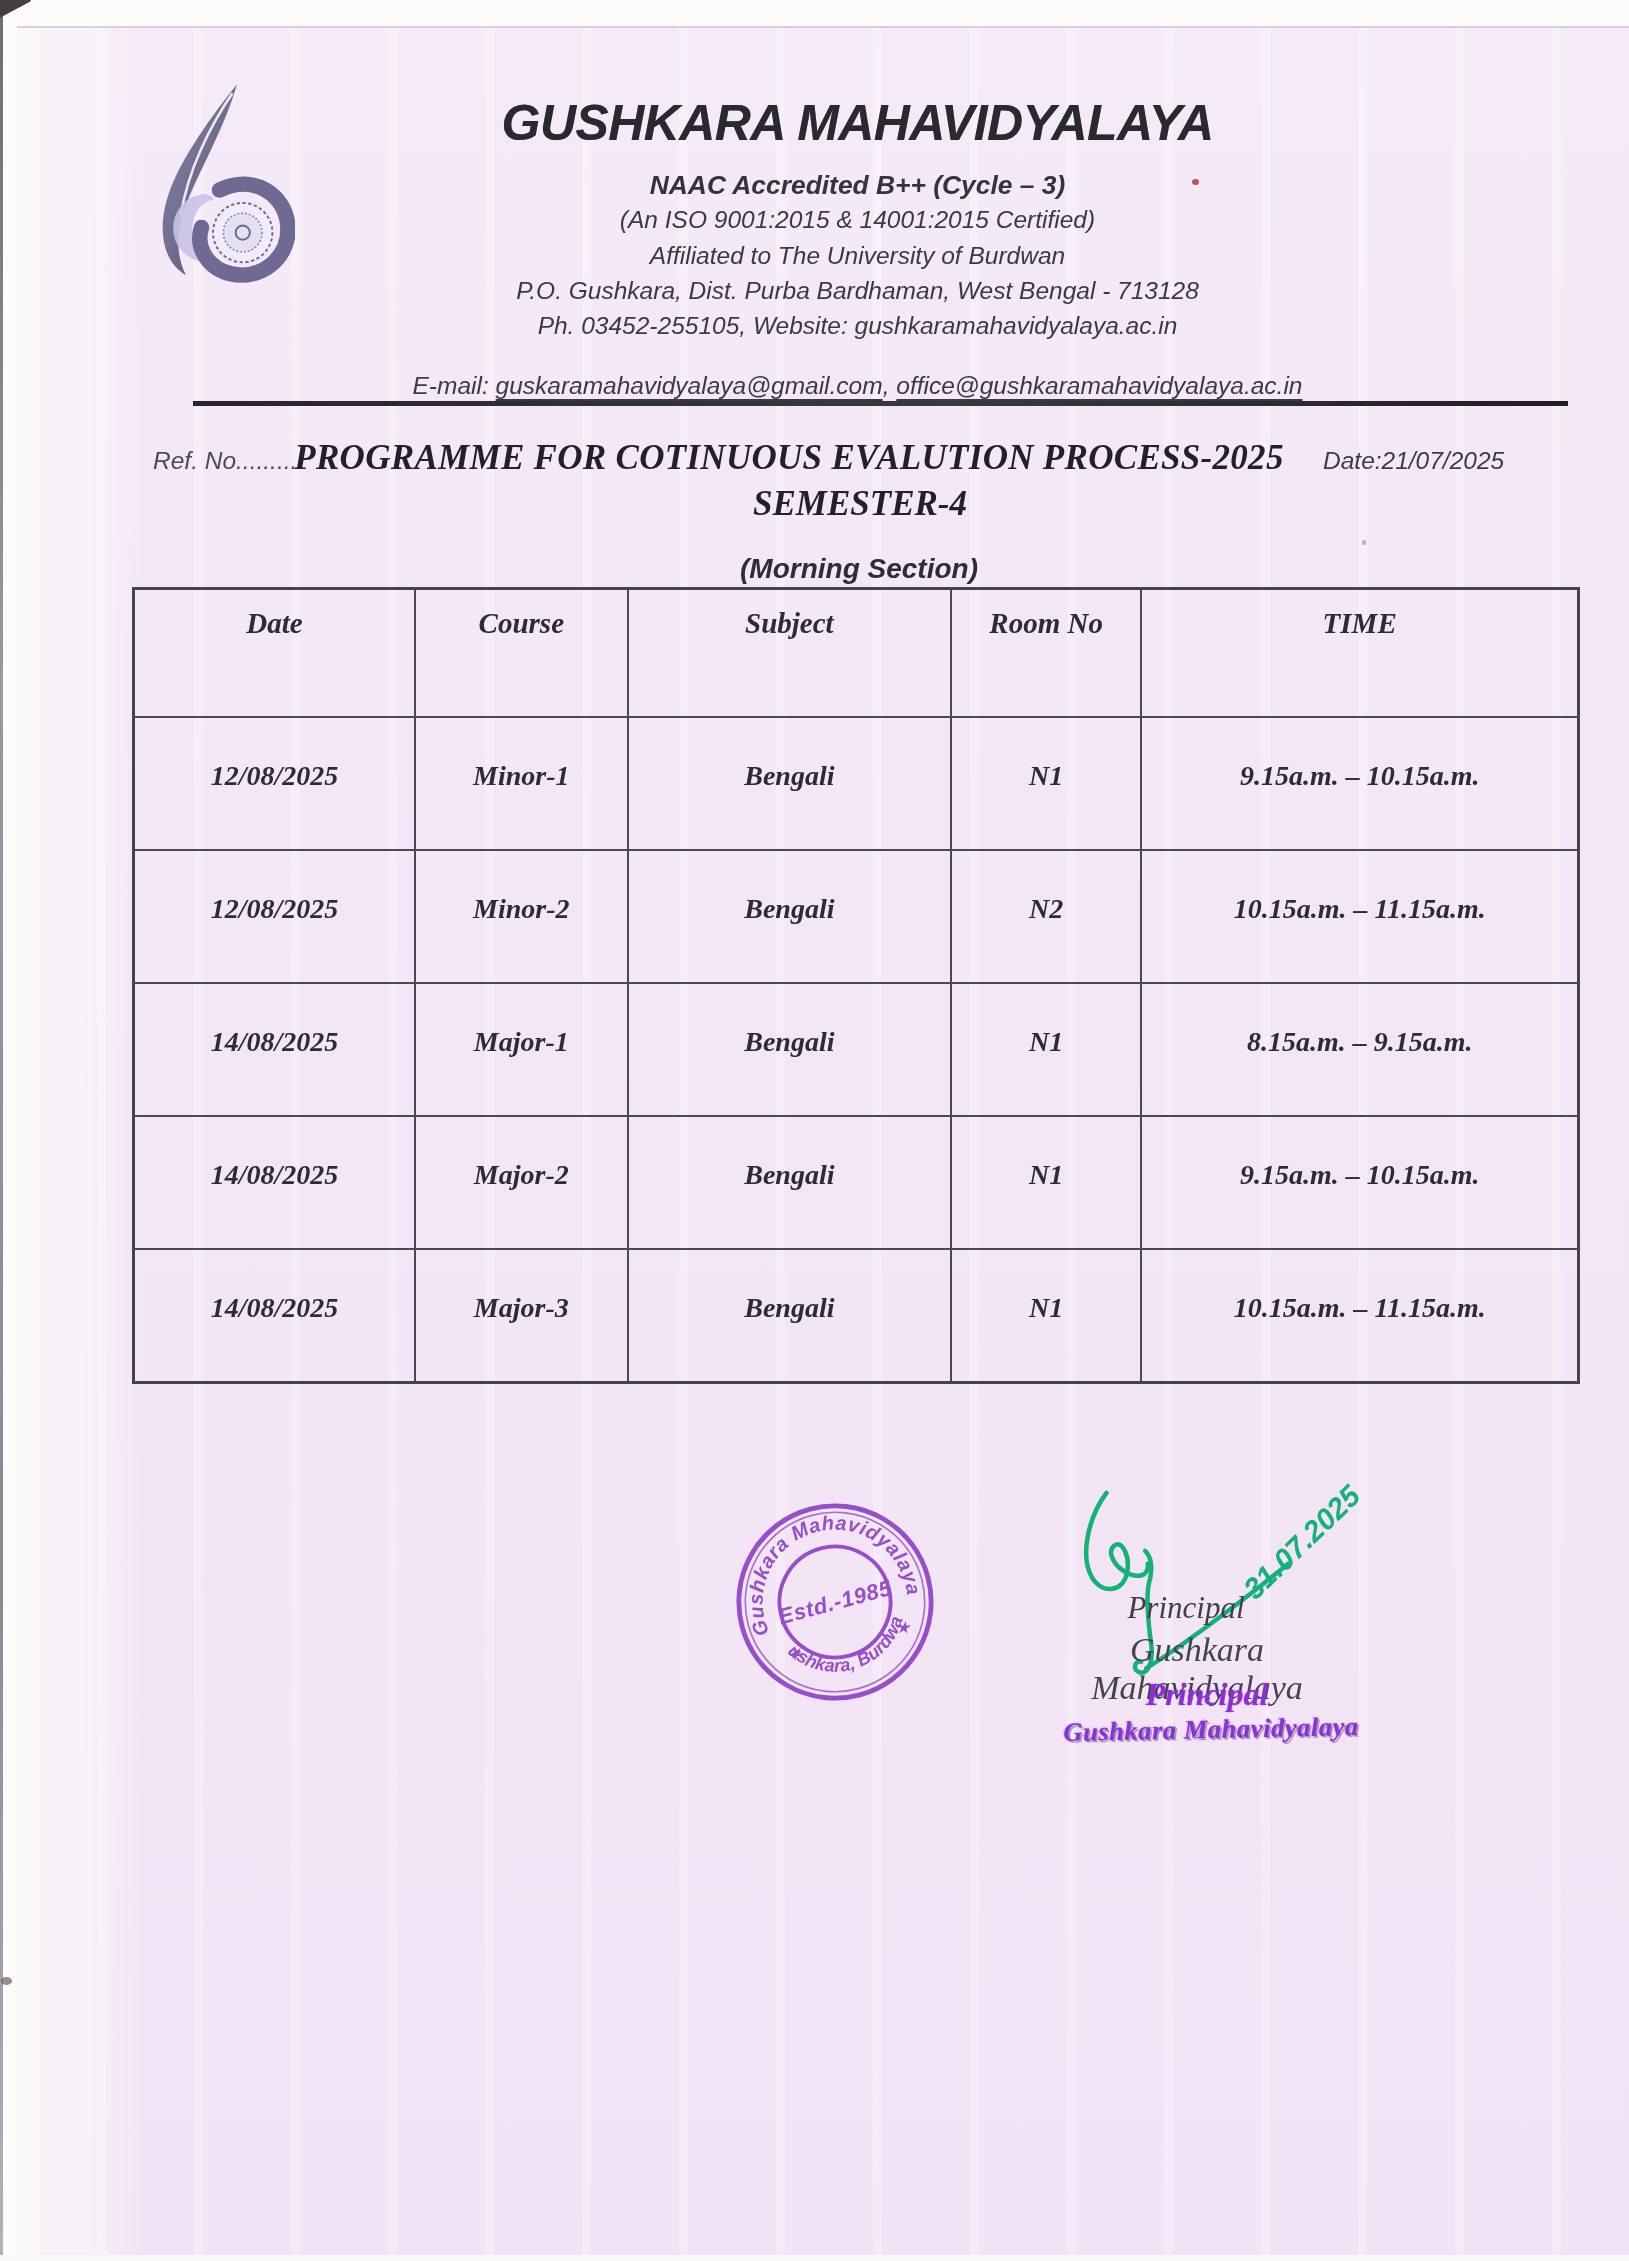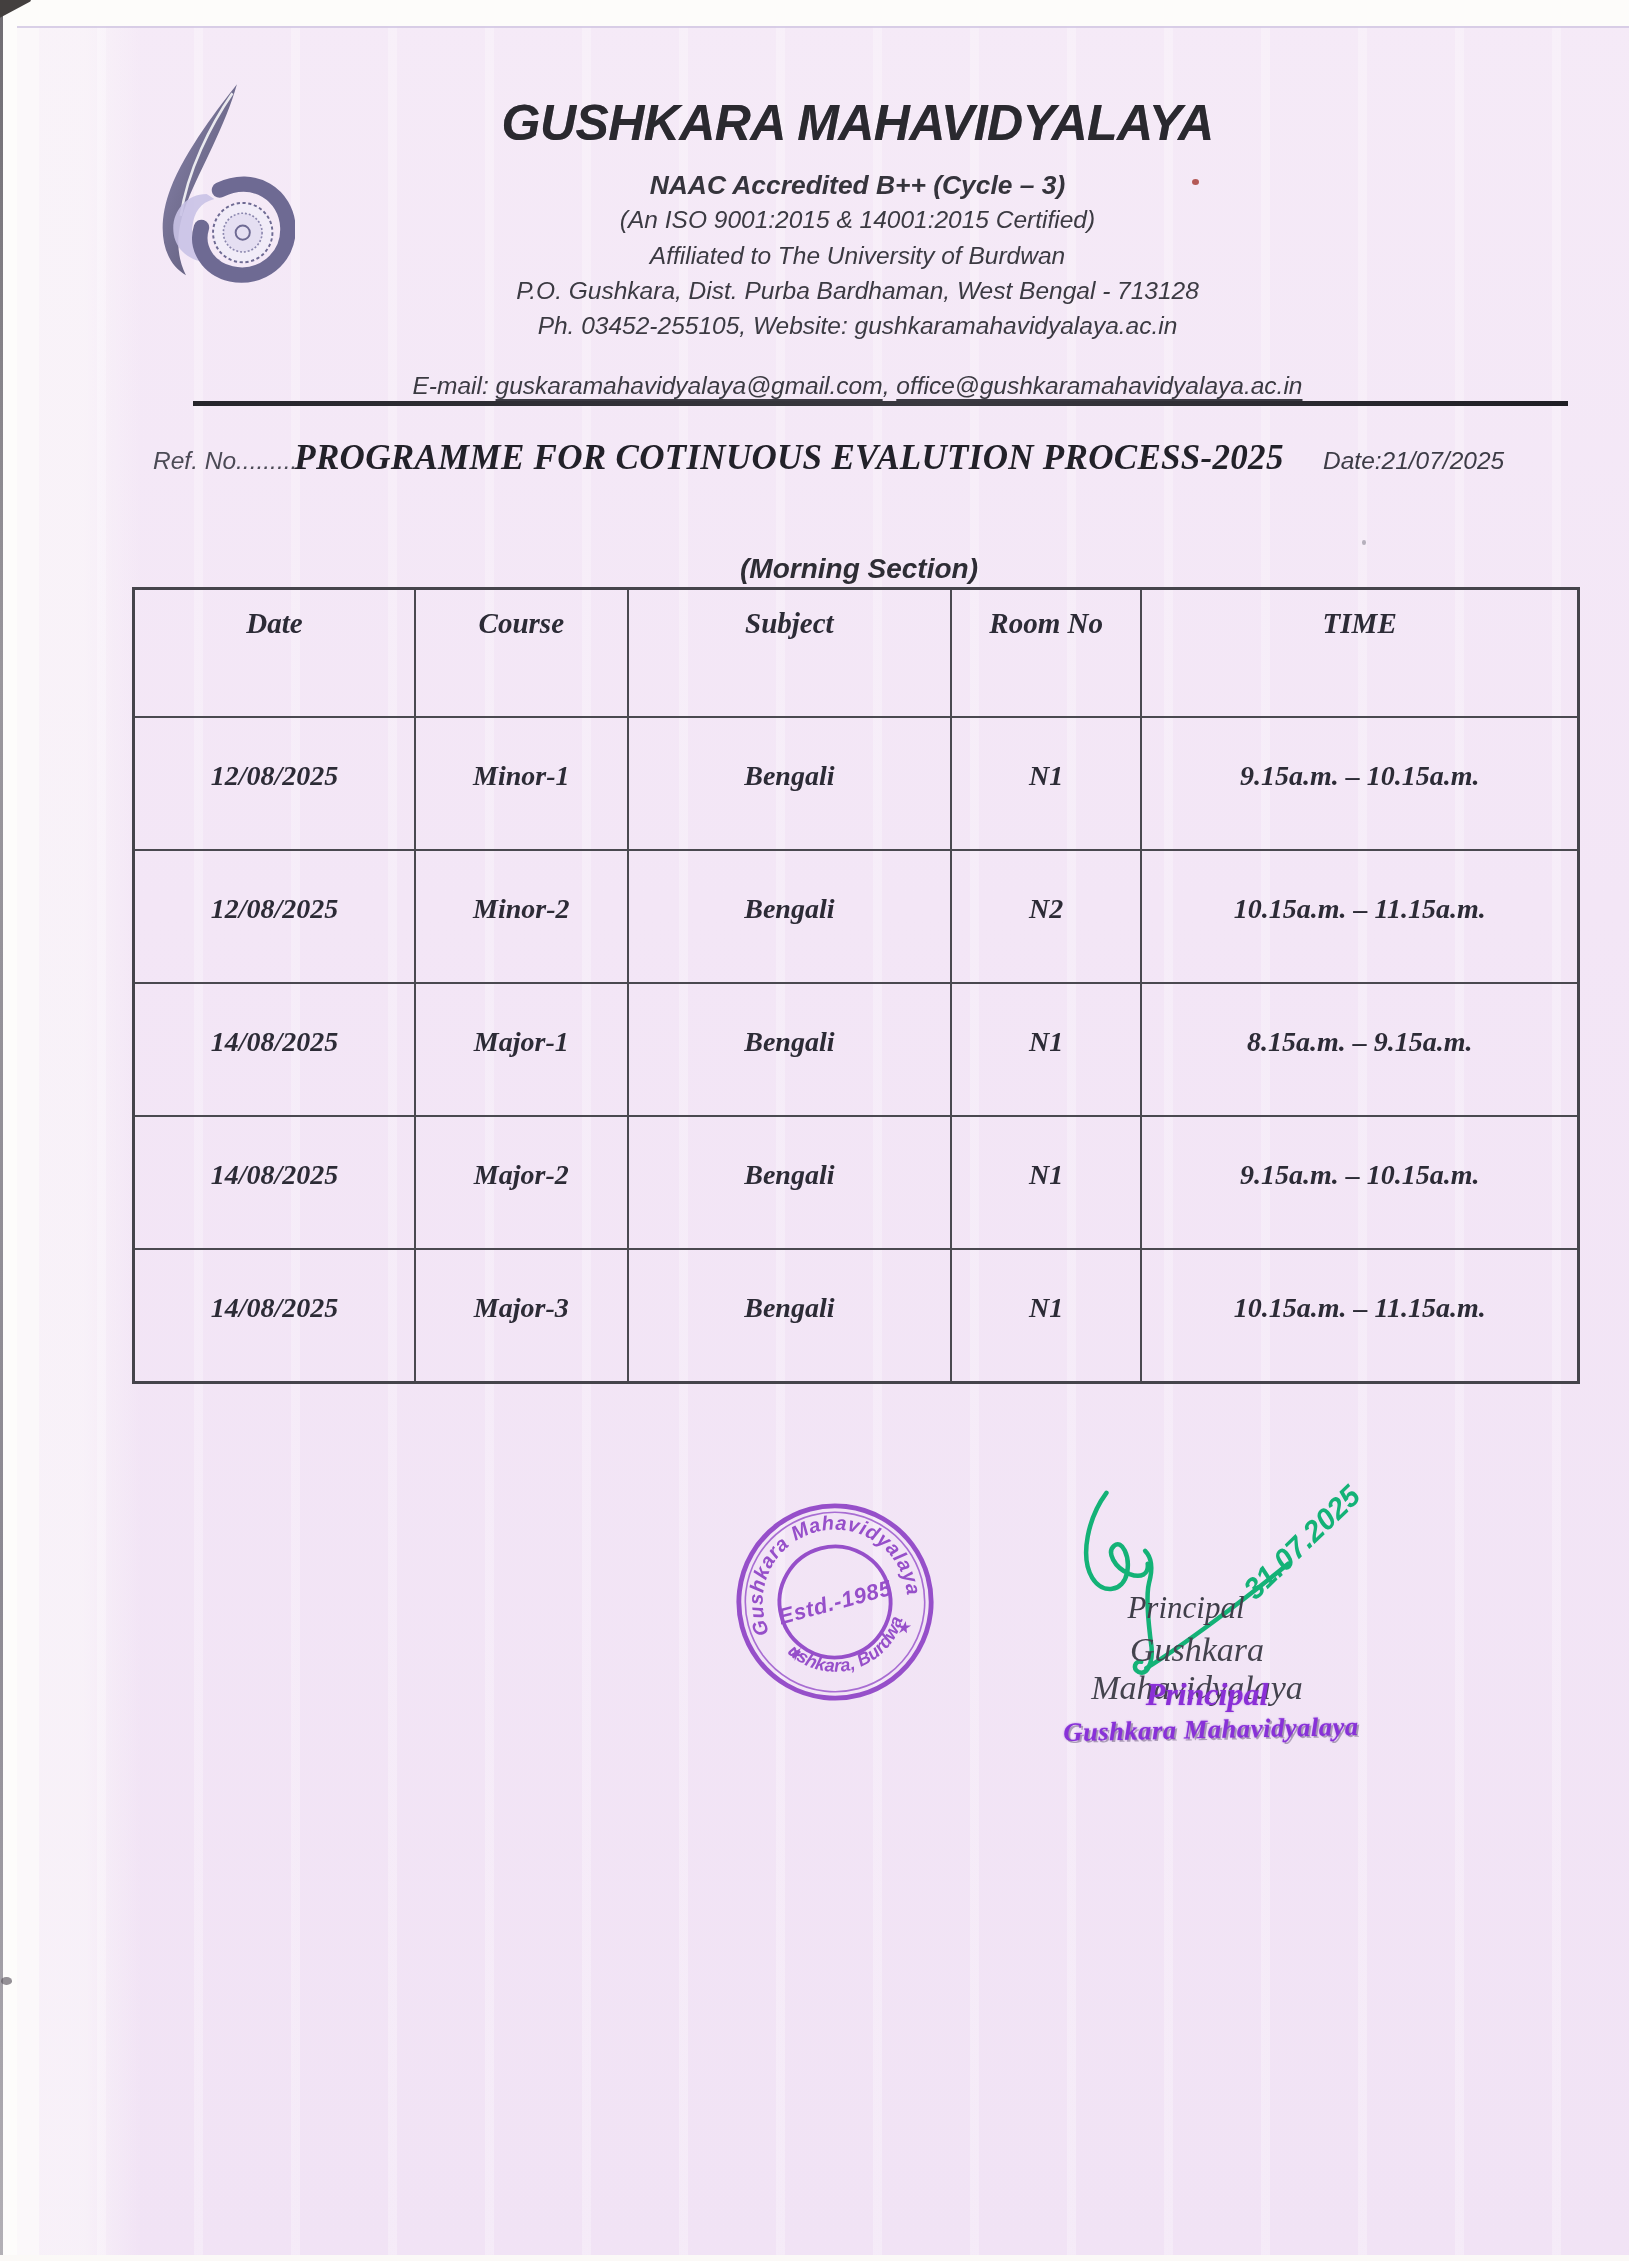--- a/index.html
+++ b/index.html
@@ -93,20 +93,21 @@
   <div class="abs hdr-center hline iso">(An ISO 9001:2015 &amp; 14001:2015 Certified)</div>
   <div class="abs hdr-center hline affil">Affiliated to The University of Burdwan</div>
   <div class="abs hdr-center hline addr">P.O. Gushkara, Dist. Purba Bardhaman, West Bengal - 713128</div>
   <div class="abs hdr-center hline phone">Ph. 03452-255105, Website: gushkaramahavidyalaya.ac.in</div>
   <div class="abs hdr-center hline email"><span>E-mail: </span><span class="u">guskaramahavidyalaya@gmail.com</span><span>, </span><span class="u">office@gushkaramahavidyalaya.ac.in</span></div>
   <div class="abs rule"></div>
 
   <div class="abs refno">Ref. No.........</div>
   <div class="abs title-serif title1">PROGRAMME FOR COTINUOUS EVALUTION PROCESS-2025</div>
   <div class="abs docdate">Date:21/07/2025</div>
+  <div class="abs title-serif title2">SEMESTER-4</div>
   <div class="abs title3">(Morning Section)</div>
 
   <table class="abs sched">
     <colgroup>
       <col style="width:19.47%">
         <col style="width:14.74%">
         <col style="width:22.36%">
       <col style="width:13.18%">
         <col style="width:30.25%">
     </colgroup>

